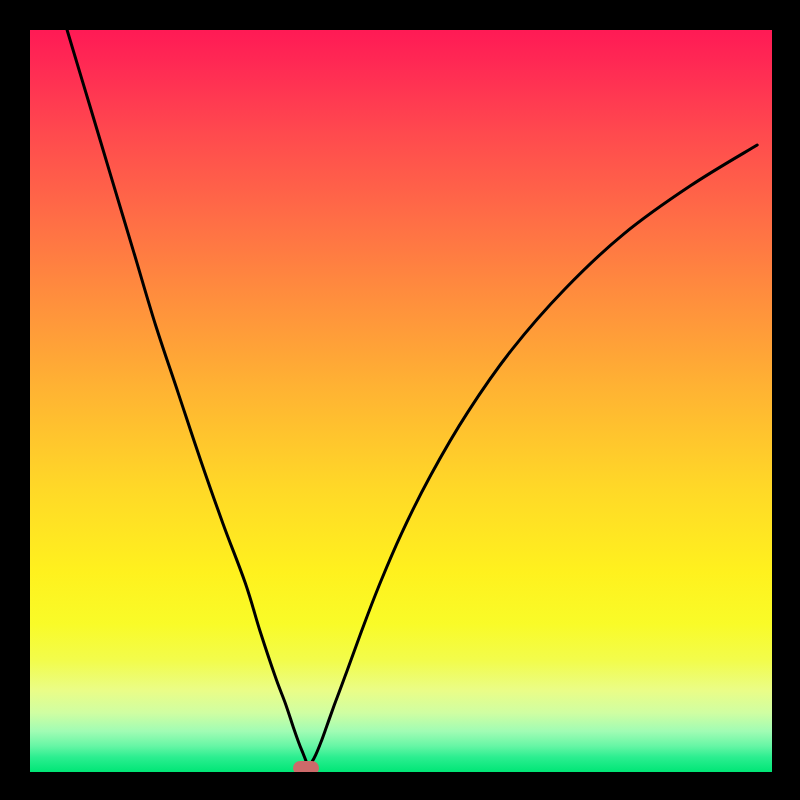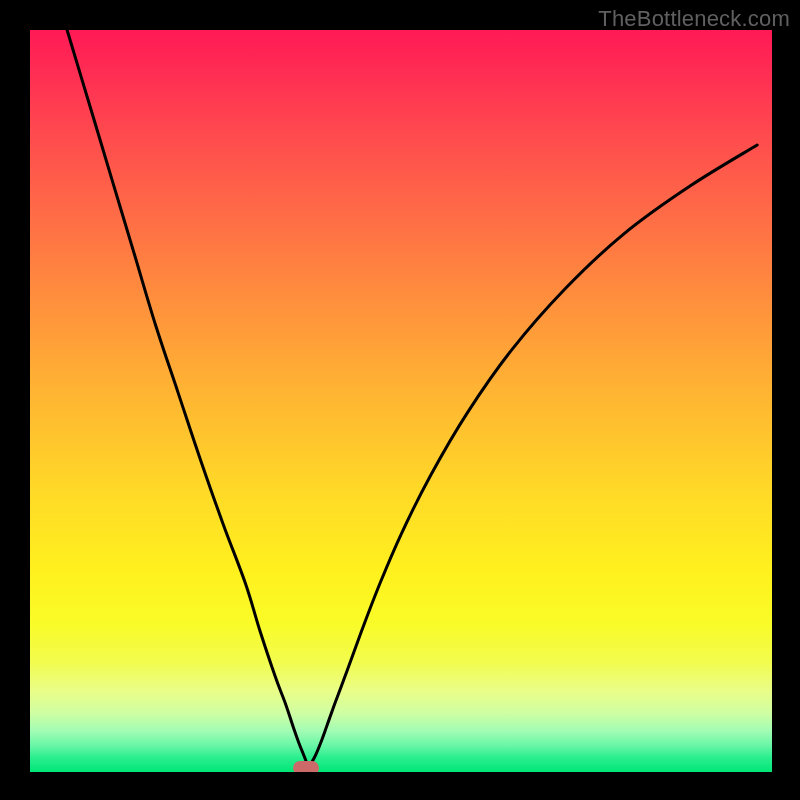--- a/index.html
+++ b/index.html
@@ -70,21 +70,20 @@
     height: 14px;
     background: #cc6a6a;
     border-radius: 7px;
     transform: translate(-50%, -50%);
   }
 </style>
 </head>
 <body>
 
 <div class="chart-container">
-  <div class="watermark">TheBottleneck.com</div>
 
   <div class="plot-area">
     <div class="gradient-bg"></div>
     <svg class="curve" viewBox="0 0 742 742" preserveAspectRatio="none">
       <path id="curve-path" fill="none" stroke="#000000" stroke-width="3" stroke-linecap="round" stroke-linejoin="round" d="M 37.1 0.0 C 41.1 13.4,51.3 47.5,59.4 74.2 C 67.4 100.9,73.6 121.7,81.6 148.4 C 89.6 175.1,95.9 195.9,103.9 222.6 C 111.9 249.3,118.1 271.4,126.1 296.8 C 134.2 322.2,140.4 339.5,148.4 363.6 C 156.4 387.6,162.6 407.0,170.7 430.4 C 178.7 453.7,184.9 471.4,192.9 493.4 C 200.9 515.5,208.5 533.4,215.2 552.8 C 221.9 572.2,224.7 584.3,230.0 601.0 C 235.4 617.7,240.2 632.2,244.9 645.5 C 249.5 658.9,252.7 665.9,256.0 675.2 C 259.3 684.6,261.1 690.8,263.4 697.5 C 265.7 704.2,266.9 707.6,268.6 712.3 C 270.3 717.0,271.7 720.1,273.1 723.5 C 274.4 726.8,275.1 728.9,276.0 730.9 C 277.0 732.9,277.2 734.4,278.3 734.6 C 279.3 734.7,280.6 733.3,282.0 731.6 C 283.3 729.9,284.1 728.4,285.7 724.9 C 287.3 721.5,288.9 717.5,290.9 712.3 C 292.9 707.1,294.4 702.7,296.8 696.0 C 299.2 689.3,300.9 684.3,304.2 675.2 C 307.6 666.1,310.7 658.2,315.3 645.5 C 320.0 632.9,324.2 620.8,330.2 604.7 C 336.2 588.7,341.4 574.5,348.7 556.5 C 356.1 538.5,361.7 524.6,371.0 504.6 C 380.3 484.5,388.7 467.2,400.7 445.2 C 412.7 423.2,423.1 404.8,437.8 382.1 C 452.5 359.4,464.9 341.1,482.3 319.1 C 499.7 297.0,514.2 280.4,534.2 259.7 C 554.3 239.0,570.9 222.7,593.6 204.1 C 616.3 185.4,636.3 171.8,660.4 155.8 C 684.4 139.8,715.1 122.4,727.2 115.0"></path>
     </svg>
     <div id="marker" class="marker" style="left: 276.024px; top: 737.548px; background: rgb(204, 106, 106);"></div>
   </div>
 </div>
 

